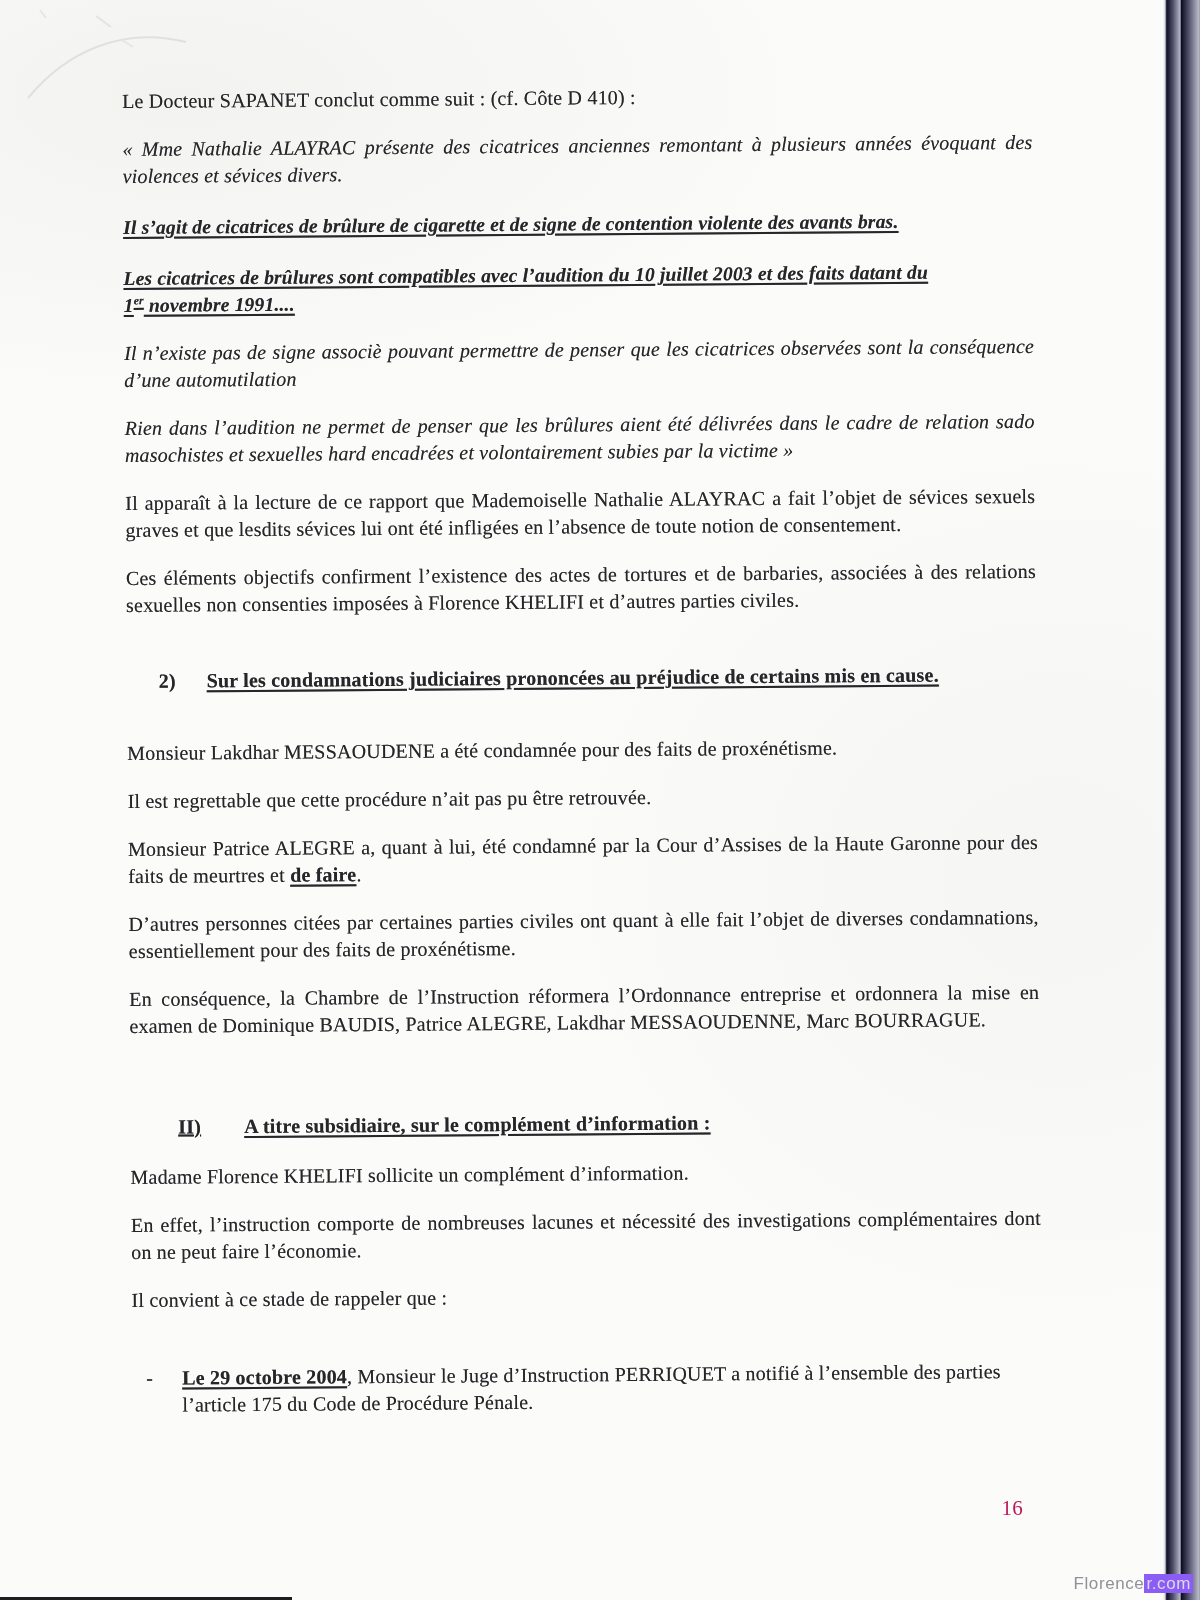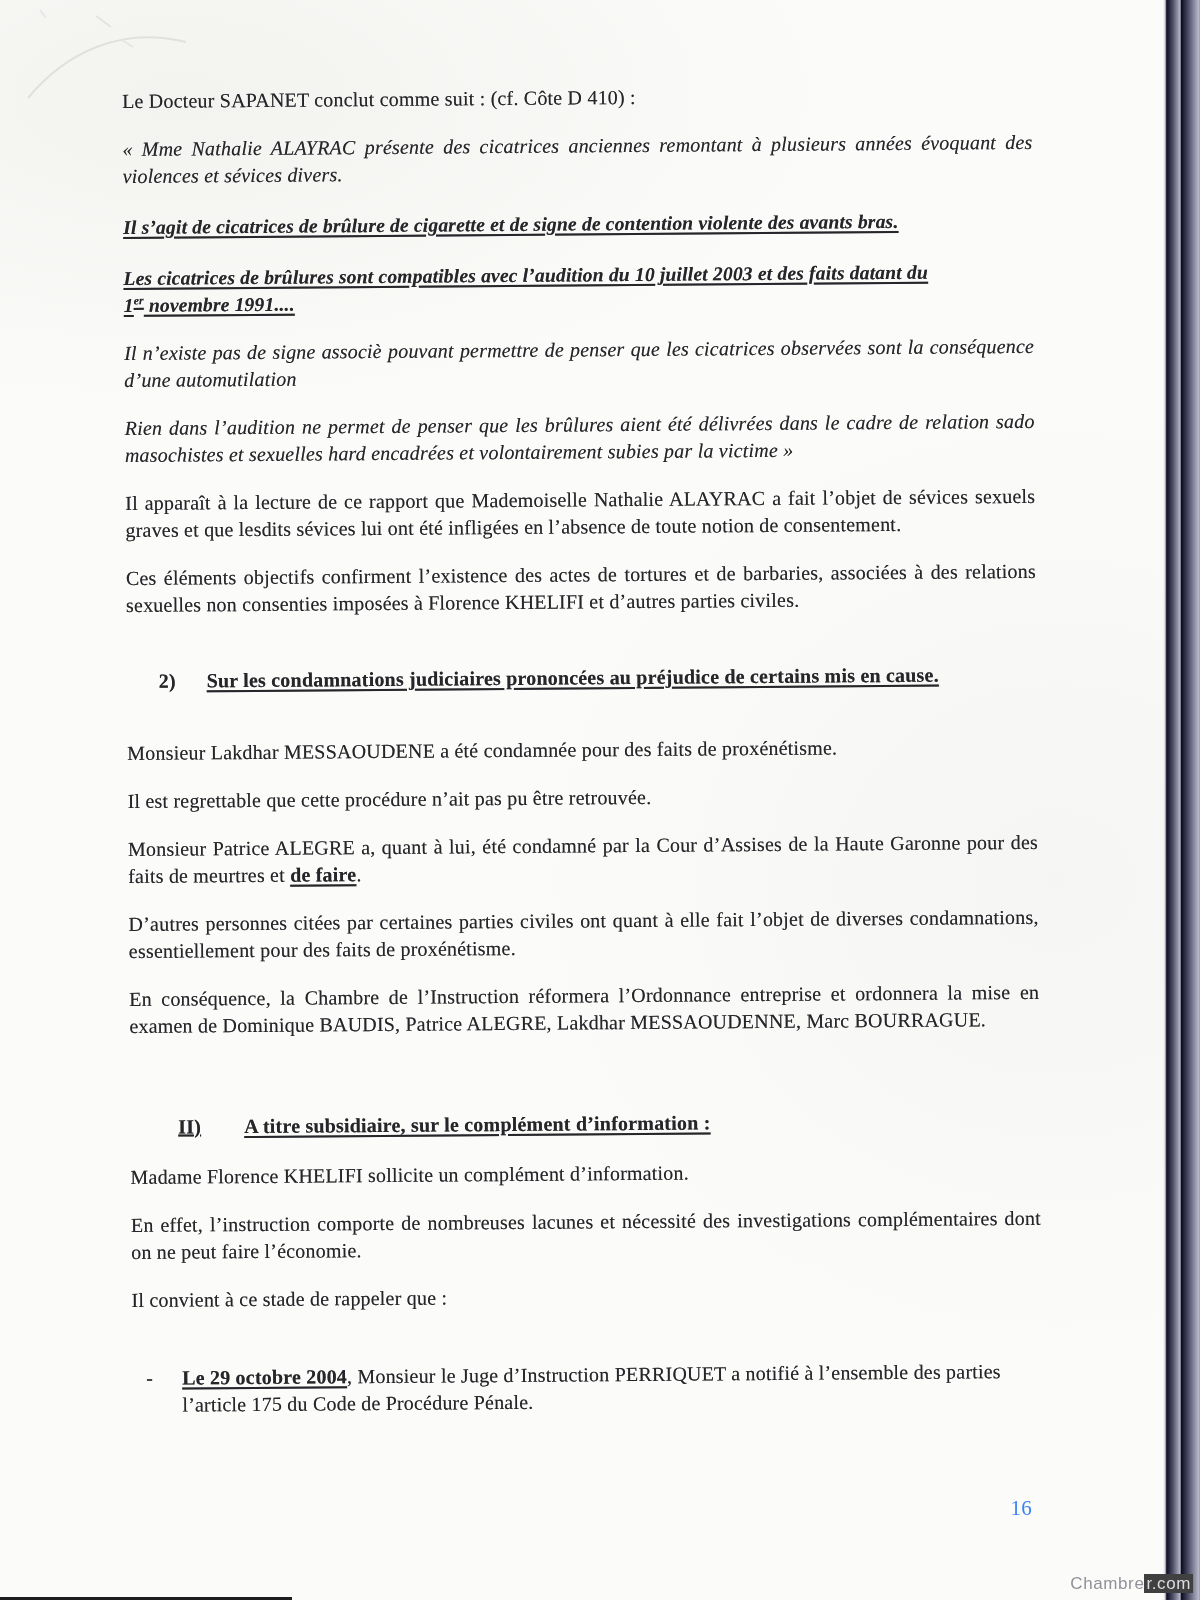--- a/index.html
+++ b/index.html
@@ -31,38 +31,38 @@
   
   .h{margin:49px 0 45px;padding-left:32px;}
   .h .num{display:inline-block;width:48px;font-weight:700;}
   
   .h2{margin:74px 0 23px;padding-left:48px;}
   .h2 .num{display:inline-block;width:66px;font-weight:700;text-decoration:underline;}
   
   .bullet{margin-top:51px;position:relative;padding-left:50px;}
   .bullet .num{position:absolute;left:14px;}
   
-  .pagenum{position:absolute;right:168px;bottom:78px;font-size:21px;color:#3b82f6;margin-top:8px;}
+  .pagenum{position:absolute;right:177px;bottom:78px;font-size:21px;color:#be185d;margin-top:8px;}
   
   .band{
     position:absolute;top:0;right:0;width:37px;height:1600px;
     background:linear-gradient(90deg,
       #fbfbfa 0%, #e2e2e6 4%, #9b9baa 7%,
       #121226 10%, #1c1c32 14%, #55556e 28%, #9e9eb4 42%, #b7b7c6 46%,
       #0e0e22 50%, #1a1a30 54%, #4c4c66 68%, #9898ae 88%, #bcbccb 97%, #8c8c9e 100%);
   }
   
   .bottom-line{position:absolute;left:0;bottom:0;width:292px;height:3px;background:#1d1d1f;}
   
   .watermark{
     position:absolute;right:7px;bottom:3px;z-index:5;
     font-family:"Liberation Sans","DejaVu Sans",sans-serif;
     font-size:17px;letter-spacing:0.6px;color:#90909a;cursor:pointer;
   }
-  .watermark .wm2{background:#404040;color:#dcdce2;padding:0 2px;}
+  .watermark .wm2{background:#8b5cf6;color:#dcdce2;padding:0 2px;}
   
   .artifact{position:absolute;top:0;left:0;opacity:0.65;}
 </style>
 </head>
 <body>
 
 <div class="page">
 
   <svg class="artifact" width="360" height="160" viewBox="0 0 360 160">
     <path d="M28,98 C66,52 122,26 186,42" fill="none" stroke="#d6d6d4" stroke-width="2"></path>
@@ -92,15 +92,15 @@
       <div class="block p"><span class="tx"><span>Il convient à ce stade de rappeler que :</span></span></div>
       <div class="block bullet"><span class="num">-</span><span class="tx"><span class="b u">Le 29 octobre 2004</span><span>, Monsieur le Juge d’Instruction PERRIQUET a notifié à l’ensemble des parties l’article 175 du Code de Procédure Pénale.</span></span></div>
     </div>
 
   <div class="pagenum">16</div>
 
   <div class="band"></div>
 
   <div class="bottom-line"></div>
 
-  <div class="watermark"><span>Chambre</span><span class="wm2">r.com</span></div>
+  <div class="watermark"><span>Florence</span><span class="wm2">r.com</span></div>
 
 </div>
 
 </body></html>

